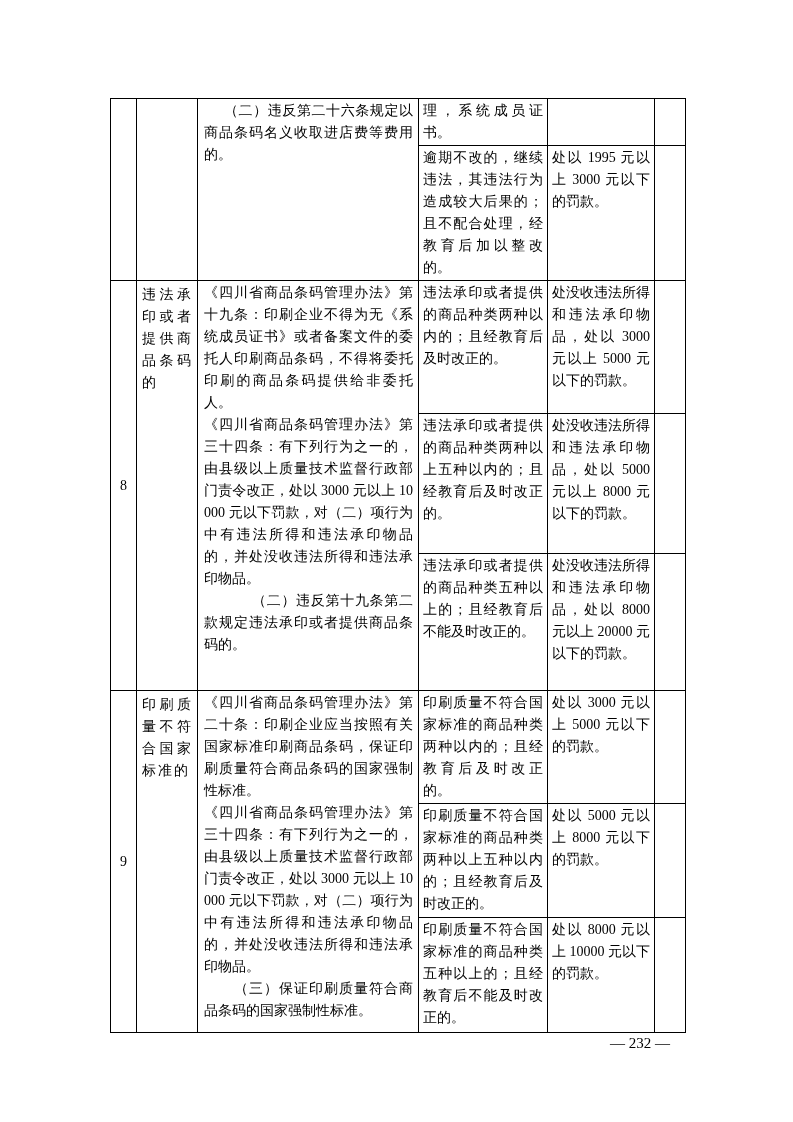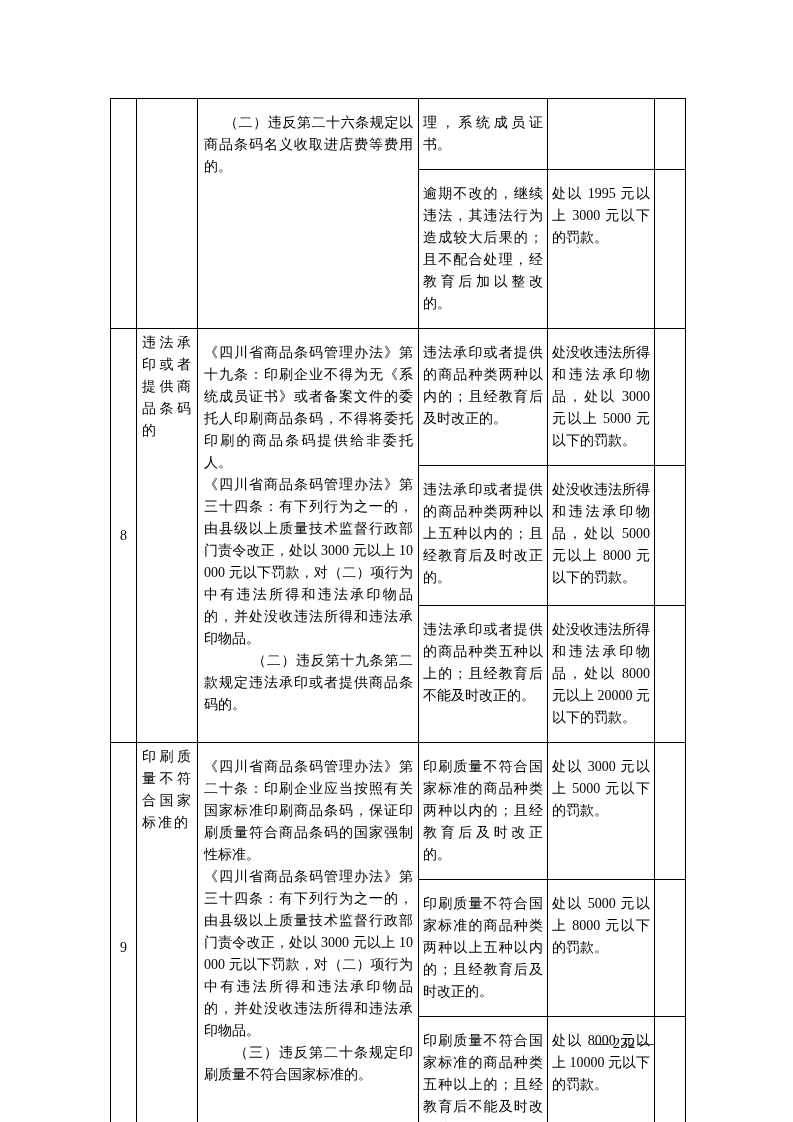--- a/index.html
+++ b/index.html
@@ -24,21 +24,21 @@
     position: absolute;
     left: 110px;
     top: 98px;
     width: 575px;
     border-collapse: collapse;
     table-layout: fixed;
   }
   td {
     border: 1px solid #000000;
     vertical-align: top;
-    padding: 13px 4px;
+    padding: 1px 4px;
     font-size: 14px;
     line-height: 22px;
     overflow: hidden;
     word-break: break-all;
   }
   td.num {
     text-align: center;
     vertical-align: middle;
     padding: 0;
   }
@@ -65,21 +65,21 @@
   tr.h44  { height: 44px;  }
   tr.h126 { height: 126px; }
   tr.h133 { height: 133px; }
   tr.h140 { height: 140px; }
   tr.h137 { height: 137px; }
   tr.h112 { height: 112px; }
   tr.h114 { height: 114px; }
   tr.h115 { height: 115px; }
   .page-number {
     position: absolute;
-    left: 576px;
+    left: 592px;
     top: 1034px;
     width: 96px;
     text-align: center;
     font-size: 15px;
     line-height: 18px;
     white-space: nowrap;
   }
 </style>
 </head>
 <body>
@@ -135,21 +135,21 @@
         <td class="pen">处没收违法所得和违法承印物品，处以 8000 元以上 20000 元以下的罚款。</td>
         <td class="ext"></td>
       </tr>
 
       <tr class="h112">
         <td class="num" rowspan="3">9</td>
         <td class="cat" rowspan="3">印刷质量不符合国家标准的</td>
         <td class="legal" rowspan="3">
           <p>《四川省商品条码管理办法》第二十条：印刷企业应当按照有关国家标准印刷商品条码，保证印刷质量符合商品条码的国家强制性标准。</p>
           <p>《四川省商品条码管理办法》第三十四条：有下列行为之一的，由县级以上质量技术监督行政部门责令改正，处以 3000 元以上 10000 元以下罚款，对（二）项行为中有违法所得和违法承印物品的，并处没收违法所得和违法承印物品。</p>
-          <p class="ind30">（三）违反第二十条规定印刷质量不符合国家标准的。</p>
+          <p class="ind30">（三）保证印刷质量符合商品条码的国家强制性标准。</p>
         </td>
         <td class="vio">印刷质量不符合国家标准的商品种类两种以内的；且经教育后及时改正的。</td>
         <td class="pen">处以 3000 元以上 5000 元以下的罚款。</td>
         <td class="ext"></td>
       </tr>
       <tr class="h114">
         <td class="vio">印刷质量不符合国家标准的商品种类两种以上五种以内的；且经教育后及时改正的。</td>
         <td class="pen">处以 5000 元以上 8000 元以下的罚款。</td>
         <td class="ext"></td>
       </tr>

